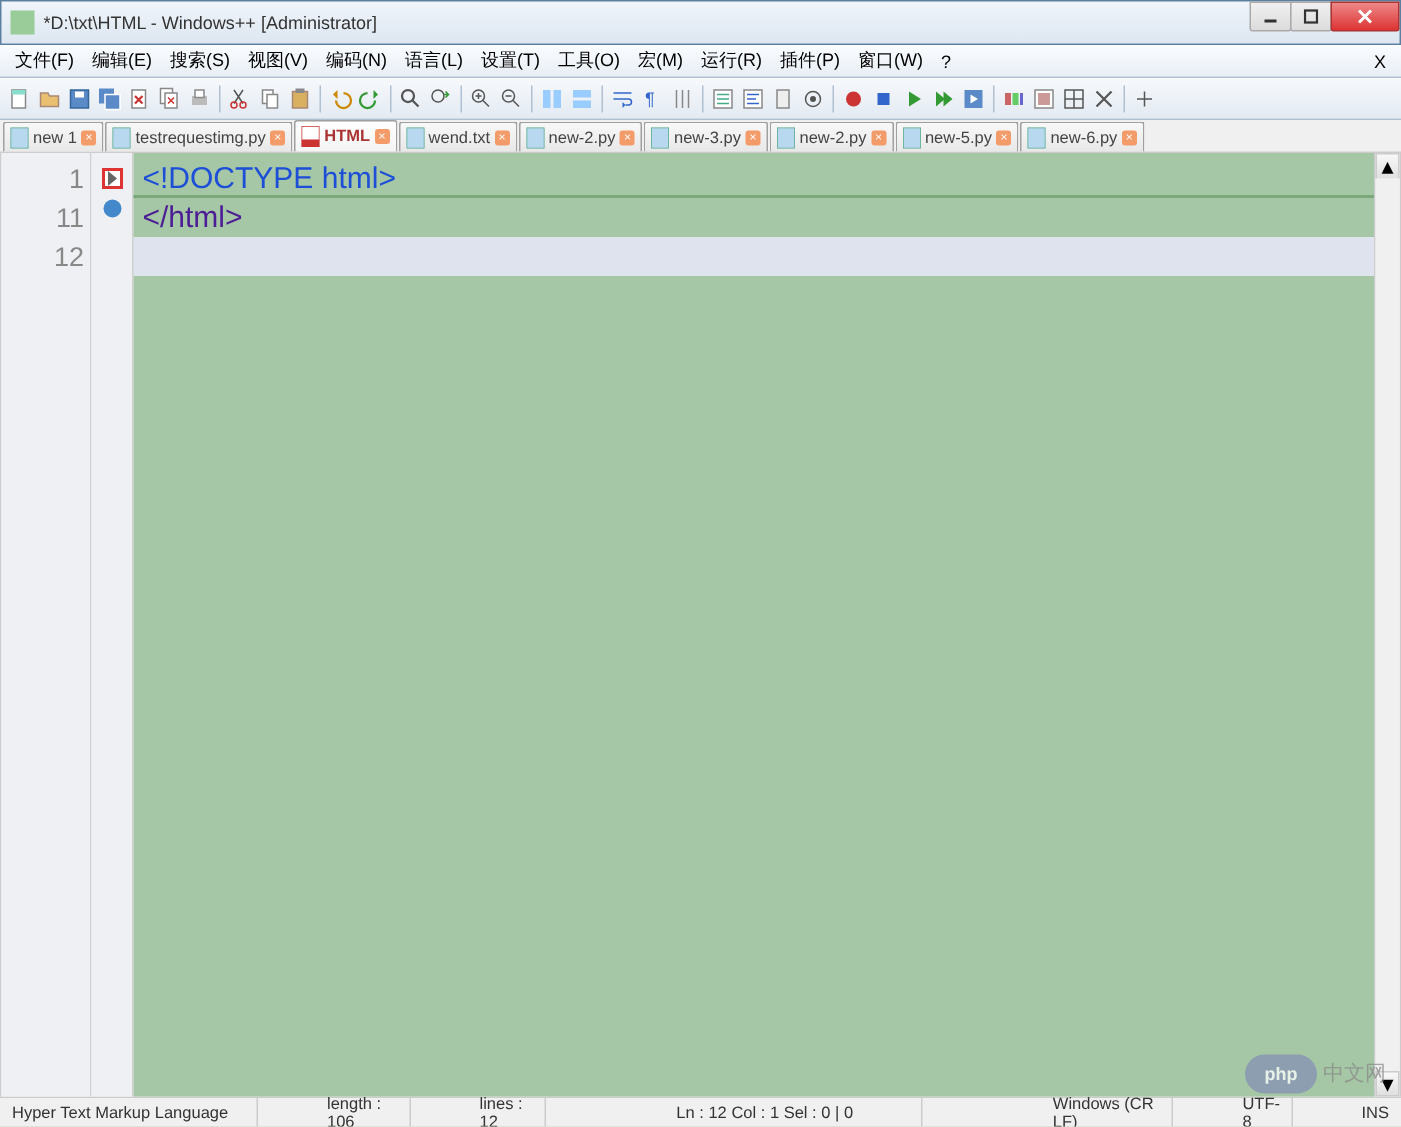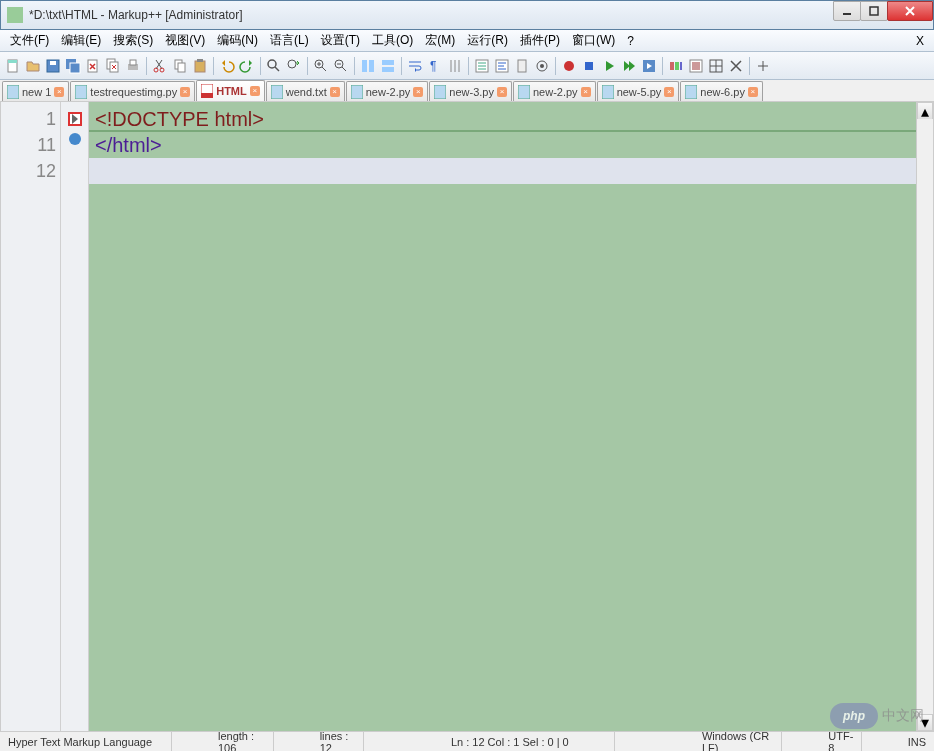--- a/index.html
+++ b/index.html
@@ -41,44 +41,44 @@
 .fold-col { width:28px; background:#eef0f3; border-right:1px solid #d0d0d0; padding-top:4px; position:relative; }
 .fold-box { width:14px; height:14px; border:2px solid #d33; background:#fff; margin:6px auto 0; display:flex; align-items:center; justify-content:center; }
 .fold-box .tri { width:0; height:0; border-top:5px solid transparent; border-bottom:5px solid transparent; border-left:6px solid #666; }
 .fold-dot { width:12px; height:12px; border-radius:50%; background:#4488cc; margin:7px auto 0; }
 .editor { flex:1; background:#a5c7a5; position:relative; font-family:"Courier New",monospace; font-size:20px; position:relative; }
 .editor .e-row { height:26px; line-height:26px; padding-left:6px; color:#333; position:absolute; left:0; right:0;}
 .editor .e-row.row1 { top:4px; }
 .editor .e-row.row2 { top:30px; }
 .editor .e-row.row3 { top:56px; background:#dfe3ed; }
 .editor .hl-under { position:absolute; top:28px; left:0; right:0; height:2px; background:#7aa87a; }
-.editor .e-row .kw { color:#7f1d1d; }
+.editor .e-row .kw { color:#1d4ed8; }
 .editor .e-row .pale { color:#4c1d95; }
 .scrollbar-v { width:17px; background:#f0f0f0; border-left:1px solid #ccc; position:relative;}
 .scrollbar-v .sb-btn { height:17px; display:flex; align-items:center; justify-content:center; background:linear-gradient(#f8f8f8,#e0e0e0); border:1px solid #ccc; }
 .scrollbar-v .sb-btn:first-child { border-bottom:none; }
 .scrollbar-v .sb-btn:last-child { position:absolute; bottom:0; left:0; right:0; }
 .scrollbar-v .sb-track { position:absolute; top:17px; bottom:17px; left:0; right:0; background:#f0f0f0;}
 
 
 .statusbar { height:20px; background:#f0f0f0; border-top:1px solid #ccc; display:flex; align-items:center; font-size:11px; color:#333; padding:0 2px;gap:40px;}
 .statusbar .cell { border-right:1px solid #ccc; padding:0 6px; height:100%; display:flex; align-items:center; }
 .statusbar .spacer { flex:1; border-right:1px solid #ccc; }
 
 
 .watermark { position:absolute; right:10px; bottom:22px; opacity:.75; display:flex; align-items:center; gap:4px; }
-.watermark .wm-logo { width:48px; height:26px; background:#8591b4; border-radius:13px; color:#fff; font-size:12px; font-weight:bold; display:flex; align-items:center; justify-content:center; font-style:italic;}
+.watermark .wm-logo { width:48px; height:26px; background:#8591b4; border-radius:13px; color:#fff; font-size:12px; font-weight:bold; display:flex; align-items:center; justify-content:center; }
 .watermark .wm-text { font-size:14px; color:#8a8a8a; }
 </style>
 </head>
 <body>
 
 <div class="titlebar">
   <div class="app-icon"></div>
-  <span class="title-text">*D:\txt\HTML - Markup++ [Administrator]</span>
+  <span class="title-text">*D:\txt\HTML - Windows++ [Administrator]</span>
   <div class="win-controls">
     <div class="win-btn">
         <svg viewBox="0 0 10 10">
           <rect x="1" y="7" width="8" height="2" fill="#333"></rect>
         </svg>
       </div>
     <div class="win-btn">
         <svg viewBox="0 0 10 10">
           <rect x="1" y="1" width="8" height="8" fill="none" stroke="#333" stroke-width="1.5"></rect>
         </svg>

